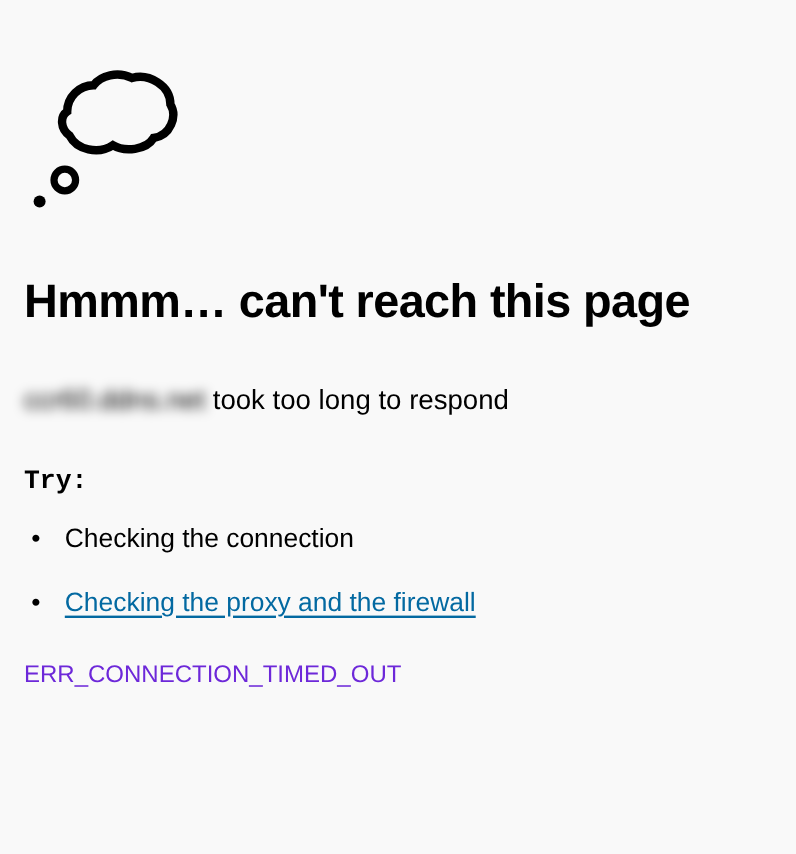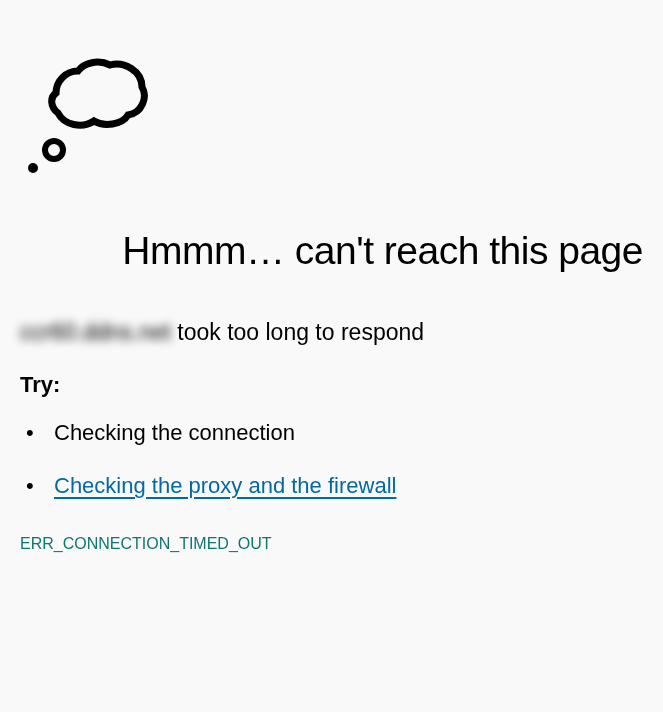--- a/index.html
+++ b/index.html
@@ -14,38 +14,38 @@
       height: 712px;
       padding: 20px;
       color: #000;
     }
     .thought-icon {
       margin-top: 25px;
       margin-bottom: 50px;
     }
     .title {
       font-size: 39px;
-      font-weight: 400;
+      font-weight: 700;
       margin-bottom: 46px;
       letter-spacing: -0.5px;
-      text-align: right;
     }
     .subtitle {
       font-size: 23px;
       font-weight: 400;
-      margin-bottom: 26px;
+      margin-bottom: 42px;
     }
     .subtitle .host {
       filter: blur(5px);
       user-select: none;
     }
     .try-label {
       font-size: 22px;
       font-weight: 700;
       margin-bottom: 22px;
+      font-family: Liberation Mono, monospace;
     }
     .suggestions {
       list-style: none;
       margin-bottom: 36px;
     }
     .suggestions li {
       font-size: 22px;
       font-weight: 400;
       margin-bottom: 27px;
       padding-left: 34px;
@@ -57,22 +57,22 @@
       left: 6px;
       top: 0;
     }
     .suggestion-link {
       color: #0369a1;
       text-decoration: underline;
       text-underline-offset: 4px;
       cursor: pointer;
     }
     .error-code {
-      font-size: 16px;
-      color: #0f766e;
+      font-size: 20px;
+      color: #6d28d9;
       font-weight: 400;
     }
   </style>
 </head>
 <body>
 
 <div class="thought-icon">
   <svg width="130" height="130" viewBox="0 0 130 130">
     <g fill="none" stroke="#000" stroke-width="7" stroke-linecap="round">
       <path d="M 36 48 

